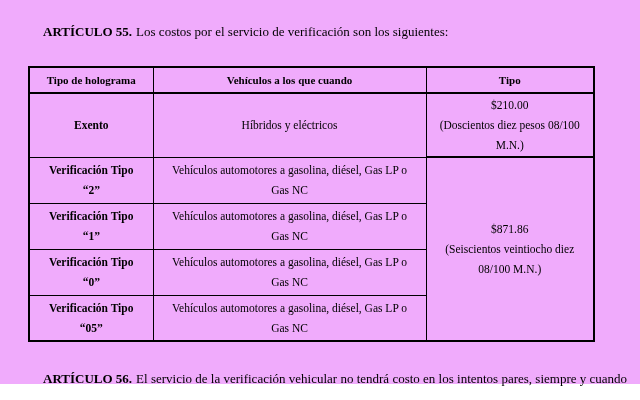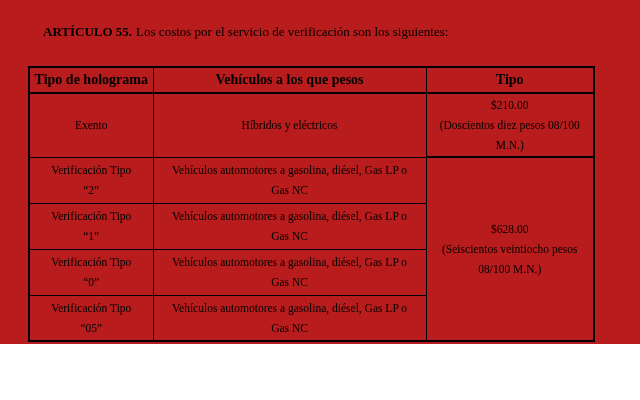--- a/index.html
+++ b/index.html
@@ -4,21 +4,21 @@
 <style>
   * { margin: 0; padding: 0; box-sizing: border-box; }
   html, body { width: 640px; height: 400px; }
   body {
     background: #ffffff;
     font-family: "Liberation Serif", serif;
     color: #000000;
     position: relative;
     overflow: hidden;
   }
-  .page { position: absolute; left: 0; top: 0; width: 640px; height: 344px; background: #b91c1c; }
+  .page { position: absolute; left: 0; top: 0; width: 640px; height: 384px; background: #f0abfc; }
   .para { position: absolute; font-size: 13px; white-space: nowrap; color: #000000; }
   .para .label { font-weight: bold; margin-right: 4px; }
   .para-55 { left: 43px; top: 24px; }
   .para-56 { left: 43px; top: 371px; }
   table.cost-table {
     position: absolute;
     left: 28px;
     top: 66px;
     width: 565px;
     border-collapse: collapse;
@@ -29,46 +29,46 @@
   .cost-table th, .cost-table td {
     border: 1px solid #000000;
     text-align: center;
     vertical-align: middle;
     padding: 1px 4px;
     line-height: 20px;
     overflow: hidden;
   }
   .cost-table th {
     font-weight: bold;
-    font-size: 14px;
+    font-size: 11px;
     height: 26px;
     border-bottom-width: 2px;
   }
-  .cost-table td.tipo { font-weight: normal; }
+  .cost-table td.tipo { font-weight: bold; }
   tr.exento-row td { height: 64px; }
   tr.exento-row td.costo { border-bottom-width: 2px; }
   tr.v-row td { height: 46px; }
 </style>
 </head>
 <body>
 
 <div class="page">
 
   <p class="para para-55"><span class="label">ARTÍCULO 55.</span><span>Los costos por el servicio de verificación son los siguientes:</span></p>
 
   <table class="cost-table">
     <colgroup>
       <col style="width:124px">
       <col style="width:273px">
       <col style="width:168px">
     </colgroup>
     <thead>
       <tr>
         <th>Tipo de holograma</th>
-        <th>Vehículos a los que pesos</th>
+        <th>Vehículos a los que cuando</th>
         <th>Tipo</th>
       </tr>
     </thead>
     <tbody>
       <tr class="exento-row">
         <td class="tipo">Exento</td>
         <td class="veh">Híbridos y eléctricos</td>
         <td class="costo">
           <div>$210.00</div>
           <div>(Doscientos diez pesos 08/100</div>
@@ -78,22 +78,22 @@
       <tr class="v-row">
         <td class="tipo">
           <div>Verificación Tipo</div>
           <div>“2”</div>
         </td>
         <td class="veh">
           <div>Vehículos automotores a gasolina, diésel, Gas LP o</div>
           <div>Gas NC</div>
         </td>
         <td class="costo merged" rowspan="4">
-          <div>$628.00</div>
-          <div>(Seiscientos veintiocho pesos</div>
+          <div>$871.86</div>
+          <div>(Seiscientos veintiocho diez</div>
           <div>08/100 M.N.)</div>
         </td>
       </tr>
       <tr class="v-row">
         <td class="tipo">
           <div>Verificación Tipo</div>
           <div>“1”</div>
         </td>
         <td class="veh">
           <div>Vehículos automotores a gasolina, diésel, Gas LP o</div>
@@ -116,14 +116,15 @@
           <div>“05”</div>
         </td>
         <td class="veh">
           <div>Vehículos automotores a gasolina, diésel, Gas LP o</div>
           <div>Gas NC</div>
         </td>
       </tr>
     </tbody>
   </table>
 
+  <p class="para para-56"><span class="label">ARTÍCULO 56.</span><span>El servicio de la verificación vehicular no tendrá costo en los intentos pares, siempre y cuando</span></p>
 
 </div>
 
 </body></html>

